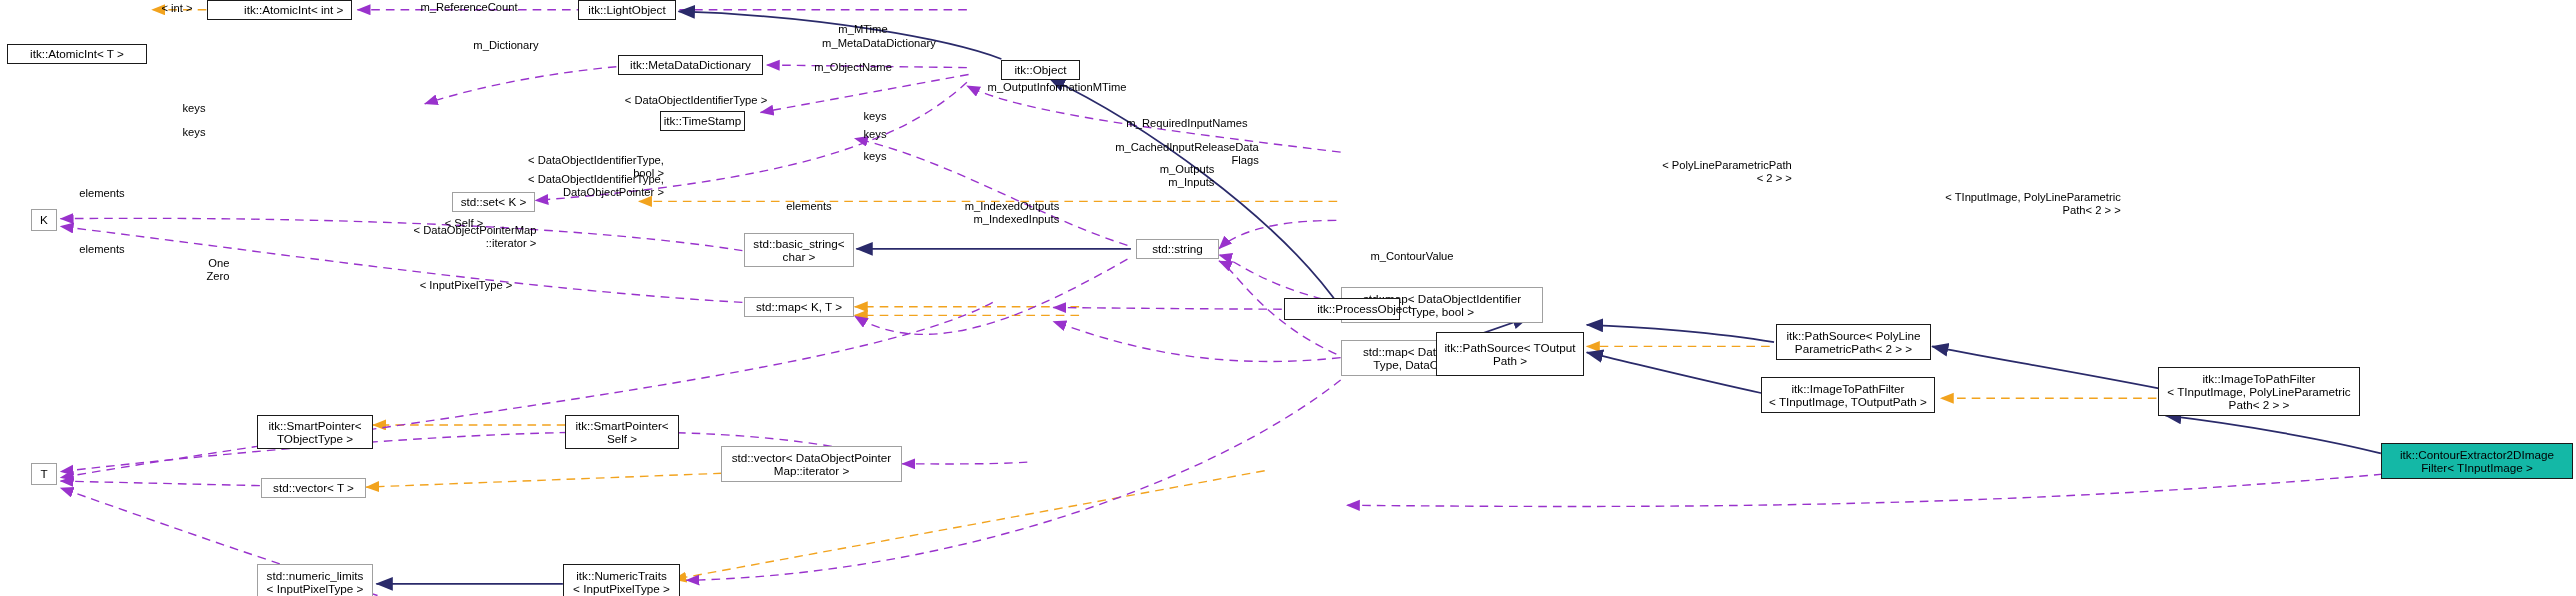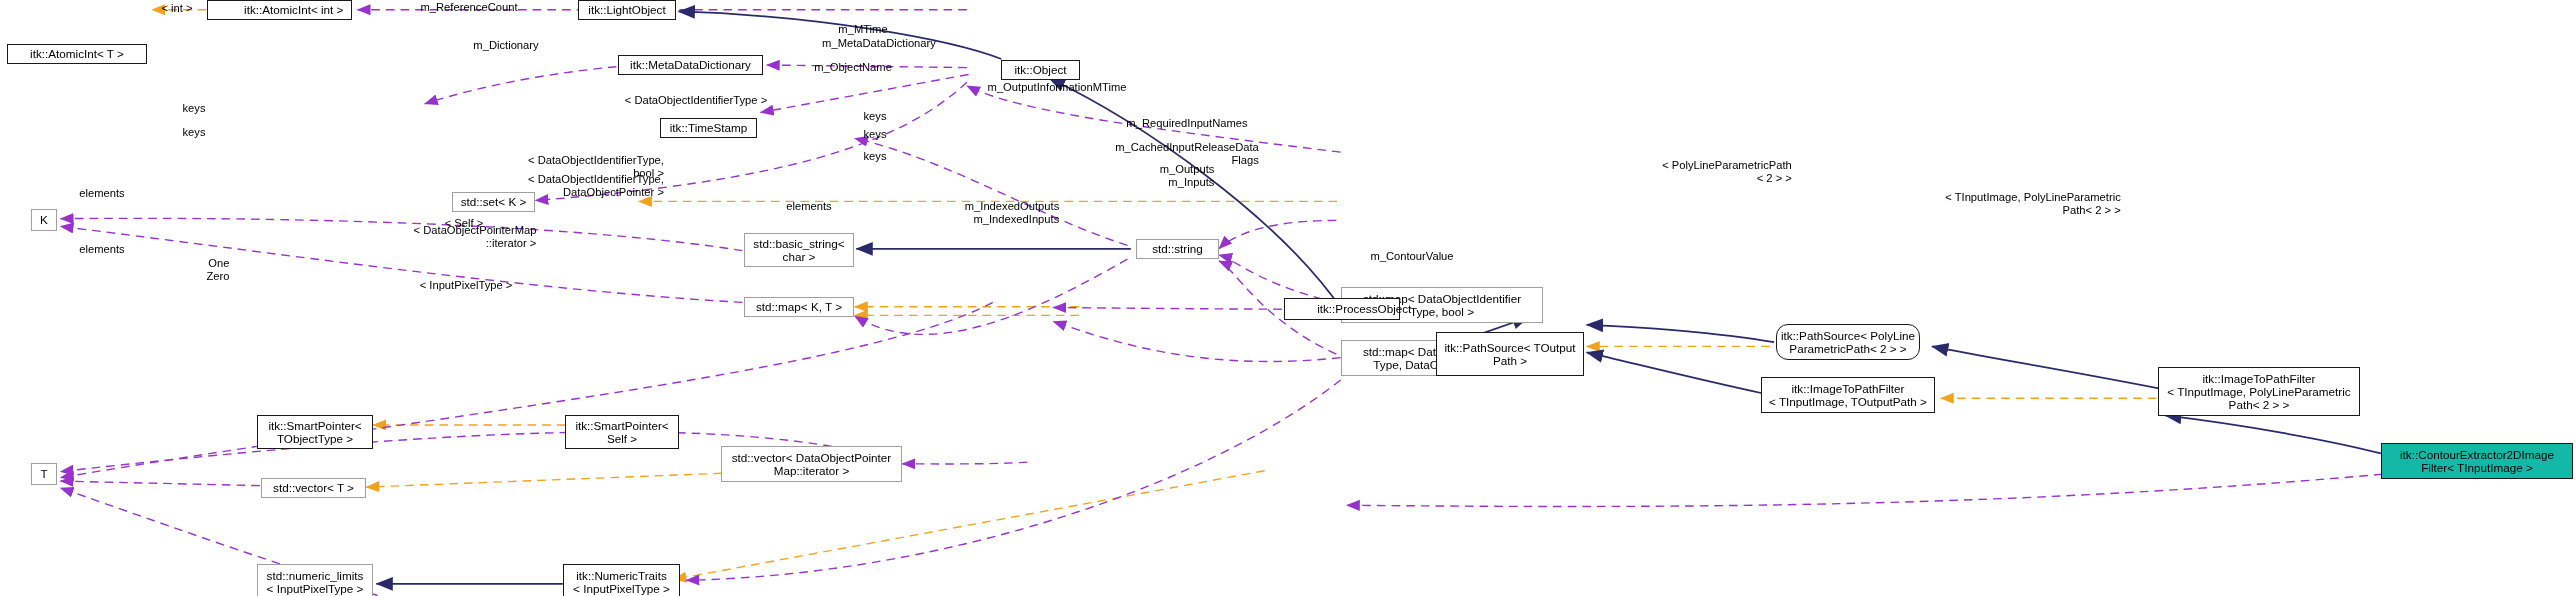--- a/index.html
+++ b/index.html
@@ -91,21 +91,21 @@
   <div class="node k-solid" style="left:7px;top:0px;width:140px;height:20px;margin-top:44px;">itk::AtomicInt&lt; T &gt;</div>
 
   <div class="node k-solid" style="left:207px;top:0px;width:145px;height:20px;padding-left:32px;">itk::AtomicInt&lt; int &gt;</div>
 
   <div class="node k-solid" style="left:578px;top:0px;width:98px;height:20px;">itk::LightObject</div>
 
   <div class="node k-solid" style="left:618px;top:55px;width:145px;height:20px;">itk::MetaDataDictionary</div>
 
   <div class="node k-solid" style="left:1001px;top:60px;width:79px;height:20px;">itk::Object</div>
 
-  <div class="node k-solid" style="left:660px;top:118px;width:97px;height:20px;">itk::TimeStamp</div>
+  <div class="node k-solid" style="left:660px;top:111px;width:85px;height:20px;">itk::TimeStamp</div>
 
   <div class="node k-thin" style="left:31px;top:209px;width:26px;height:21.6px;">K</div>
 
   <div class="node k-thin" style="left:452px;top:192px;width:83px;height:20px;">std::set&lt; K &gt;</div>
 
   <div class="node k-thin" style="left:744px;top:233px;width:110px;height:34px;">std::basic_string&lt;
 char &gt;</div>
 
   <div class="node k-thin" style="left:1136px;top:239px;width:83px;height:20px;">std::string</div>
 
@@ -133,21 +133,21 @@
 
   <div class="node k-thin" style="left:257px;top:564px;width:116px;height:36px;">std::numeric_limits
 &lt; InputPixelType &gt;</div>
 
   <div class="node k-solid" style="left:563px;top:564px;width:117px;height:36px;">itk::NumericTraits
 &lt; InputPixelType &gt;</div>
 
   <div class="node k-solid" style="left:1436px;top:332px;width:148px;height:44px;">itk::PathSource&lt; TOutput
 Path &gt;</div>
 
-  <div class="node k-solid" style="left:1776px;top:324px;width:144px;height:36px;border-radius:12px;">itk::PathSource&lt; PolyLine
+  <div class="node k-solid" style="left:1776px;top:324px;width:155px;height:36px;">itk::PathSource&lt; PolyLine
 ParametricPath&lt; 2 &gt; &gt;</div>
 
   <div class="node k-solid" style="left:1761px;top:377px;width:174px;height:36px;">itk::ImageToPathFilter
 &lt; TInputImage, TOutputPath &gt;</div>
 
   <div class="node k-solid" style="left:2158px;top:367px;width:202px;height:49px;">itk::ImageToPathFilter
 &lt; TInputImage, PolyLineParametric
 Path&lt; 2 &gt; &gt;</div>
 
   <div class="node k-hl" style="left:2381px;top:443px;width:192px;height:36px;">itk::ContourExtractor2DImage

